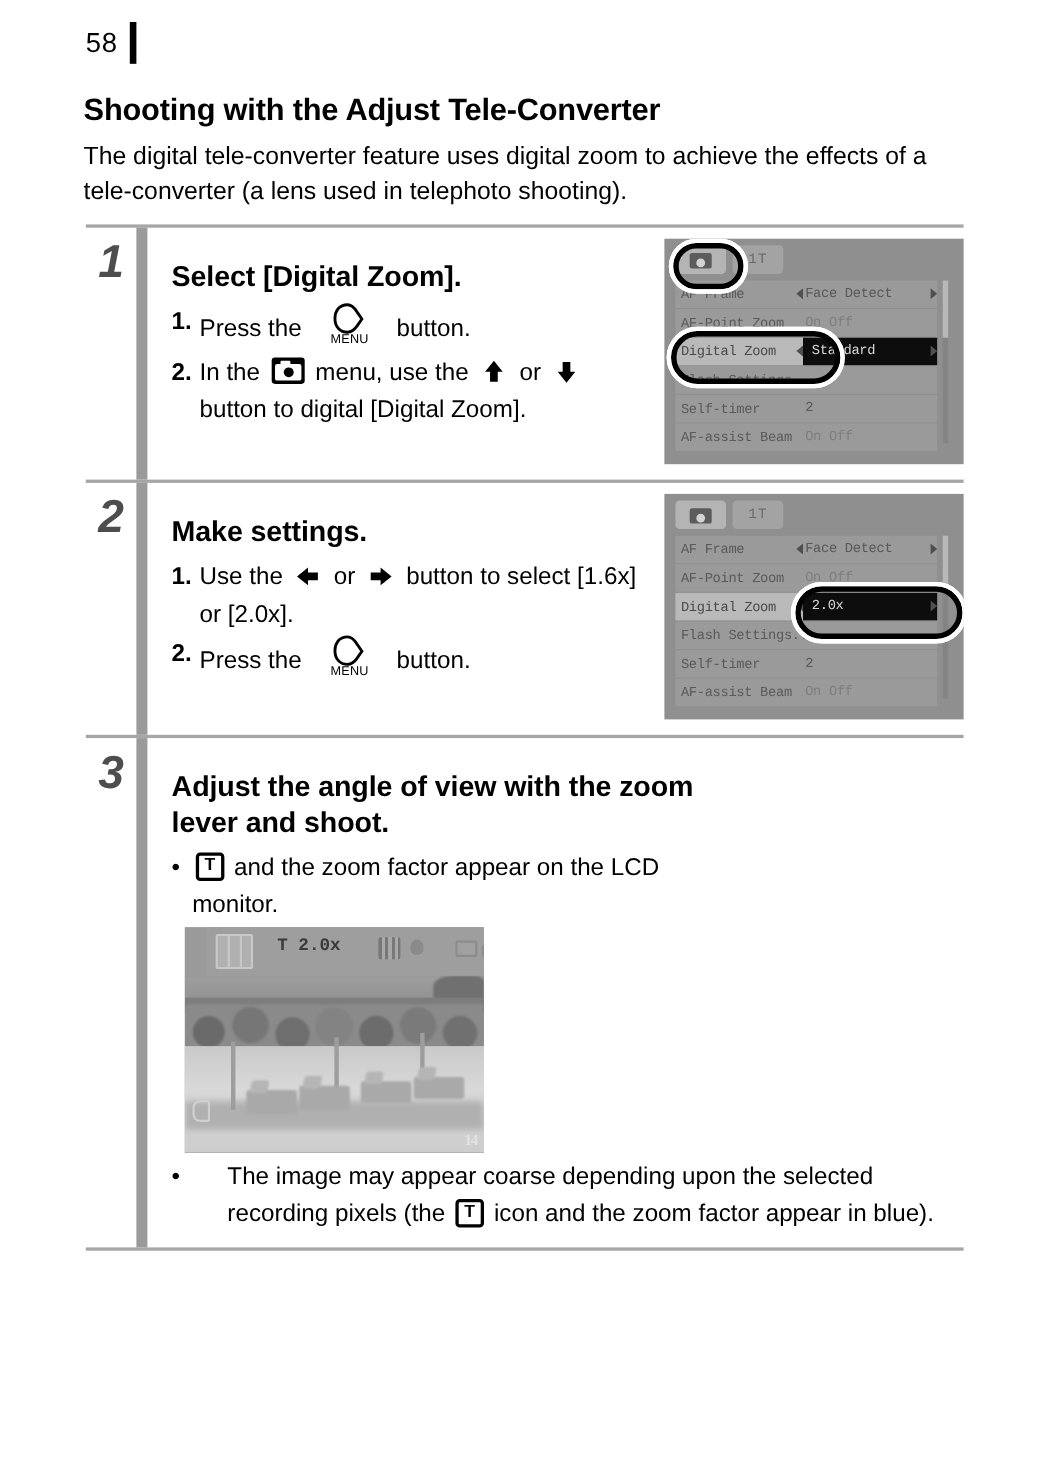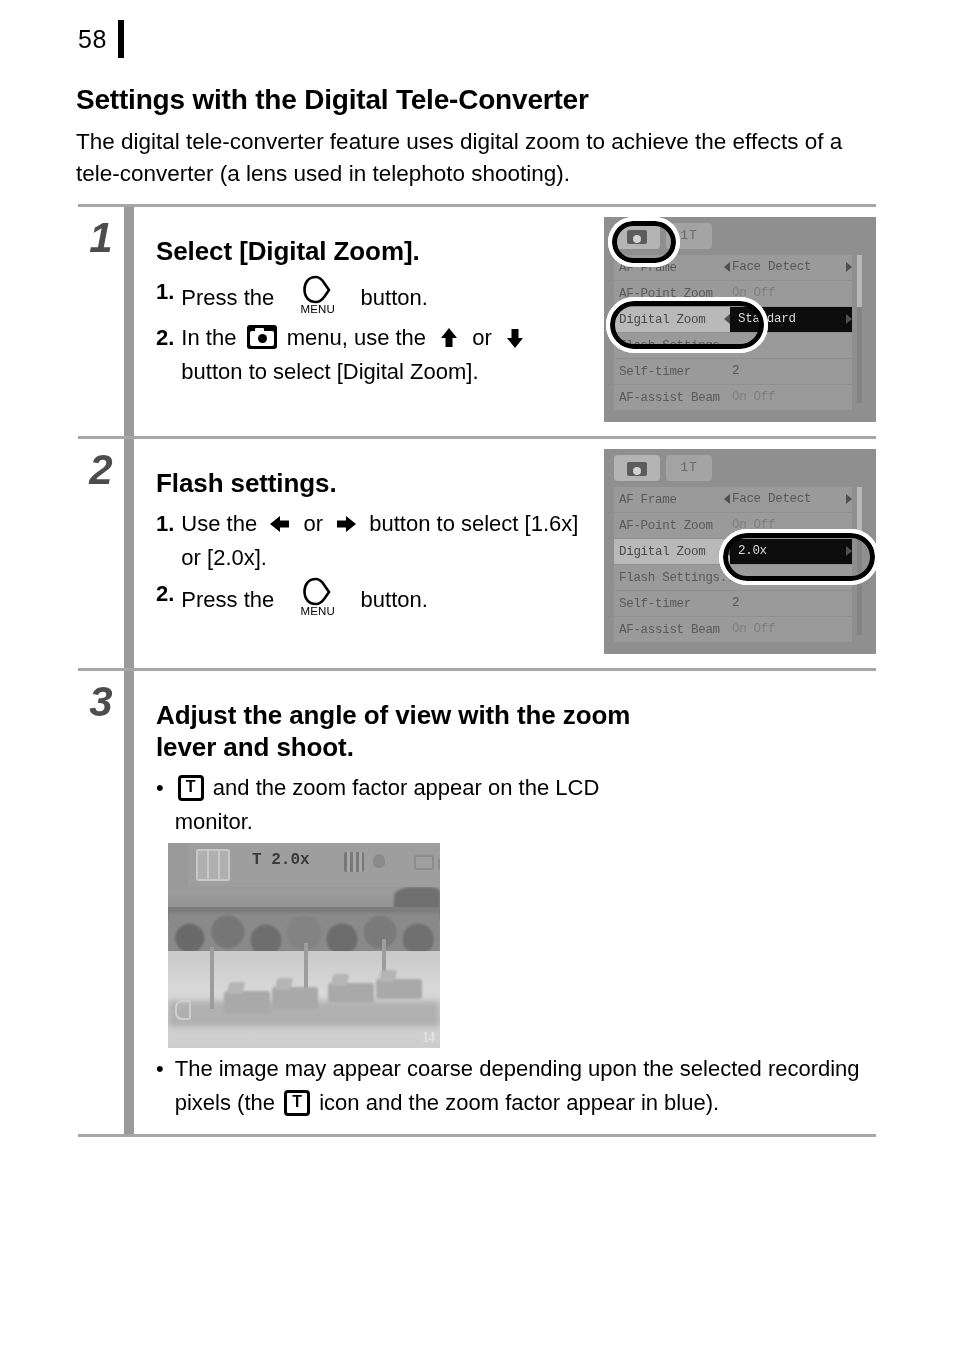--- a/index.html
+++ b/index.html
@@ -523,21 +523,21 @@
   }
 </style>
 </head>
 <body>
 
 <div class="page-header">
   <div class="page-number">58</div>
   <div class="page-header-bar"></div>
 </div>
 
-<div class="section-title">Settings with the Digital Tele-Converter</div>
+<div class="section-title">Shooting with the Adjust Tele-Converter</div>
 <div class="intro">The digital tele-converter feature uses digital zoom to achieve the effects of a tele-converter (a lens used in telephoto shooting).</div>
 
 <div class="steps">
 
   <div class="rule"></div>
 
   <div class="step">
     <div class="step-num">1</div>
     <div class="step-bar"></div>
     <div class="step-body">
@@ -572,21 +572,21 @@
               <svg width="24" height="24" viewBox="0 0 24 24">
                   <path d="M12 2 L20 12 L15.5 12 L15.5 21 L8.5 21 L8.5 12 L4 12 Z" fill="#000"></path>
                 </svg>
             </span>
             <span>or</span>
             <span class="inline-ico arrow-ico">
               <svg width="24" height="24" viewBox="0 0 24 24">
                   <path d="M12 22 L20 12 L15.5 12 L15.5 3 L8.5 3 L8.5 12 L4 12 Z" fill="#000"></path>
                 </svg>
             </span>
-            <span>button to select [Digital Zoom].</span>
+            <span>button to digital [Digital Zoom].</span>
           </span>
         </div>
       </div>
 
       <div class="figure">
         <div class="lcd">
           <div class="lcd-tabs">
             <div class="lcd-tab active">
                 <span class="cam"></span>
               </div>
@@ -647,21 +647,21 @@
     </div>
   </div>
 
   <div class="rule"></div>
 
   <div class="step">
     <div class="step-num">2</div>
     <div class="step-bar"></div>
     <div class="step-body">
       <div class="step-text">
-        <div class="step-heading">Flash settings.</div>
+        <div class="step-heading">Make settings.</div>
 
         <div class="sub-item">
           <span class="sub-marker">1.</span>
           <span class="sub-body"><span>Use the</span>
             <span class="inline-ico arrow-ico">
               <svg width="24" height="24" viewBox="0 0 24 24">
                   <path d="M2 12 L12 4 L12 8.5 L21 8.5 L21 15.5 L12 15.5 L12 20 Z" fill="#000"></path>
                 </svg>
             </span>
             <span>or</span>
@@ -799,21 +799,21 @@
               <span class="osd-ico g3"></span>
               <span class="osd-lock"></span>
             </div>
           </div>
         </div>
       </div>
 
       <div style="flex:1 1 100%;">
         <div class="sub-item" style="margin-top:4px;">
           <span class="sub-marker bullet">•</span>
-          <span class="sub-body" style="max-width:740px;"><span>The image may appear coarse depending upon the selected recording pixels (the</span>
+          <span class="sub-body" style="max-width:740px;margin-left:32px;"><span>The image may appear coarse depending upon the selected recording pixels (the</span>
             <span class="inline-ico t-ico"><span>T</span></span>
             <span>icon and the zoom factor appear in blue).</span>
           </span>
         </div>
       </div>
     </div>
   </div>
 
   <div class="rule"></div>
 </div>

